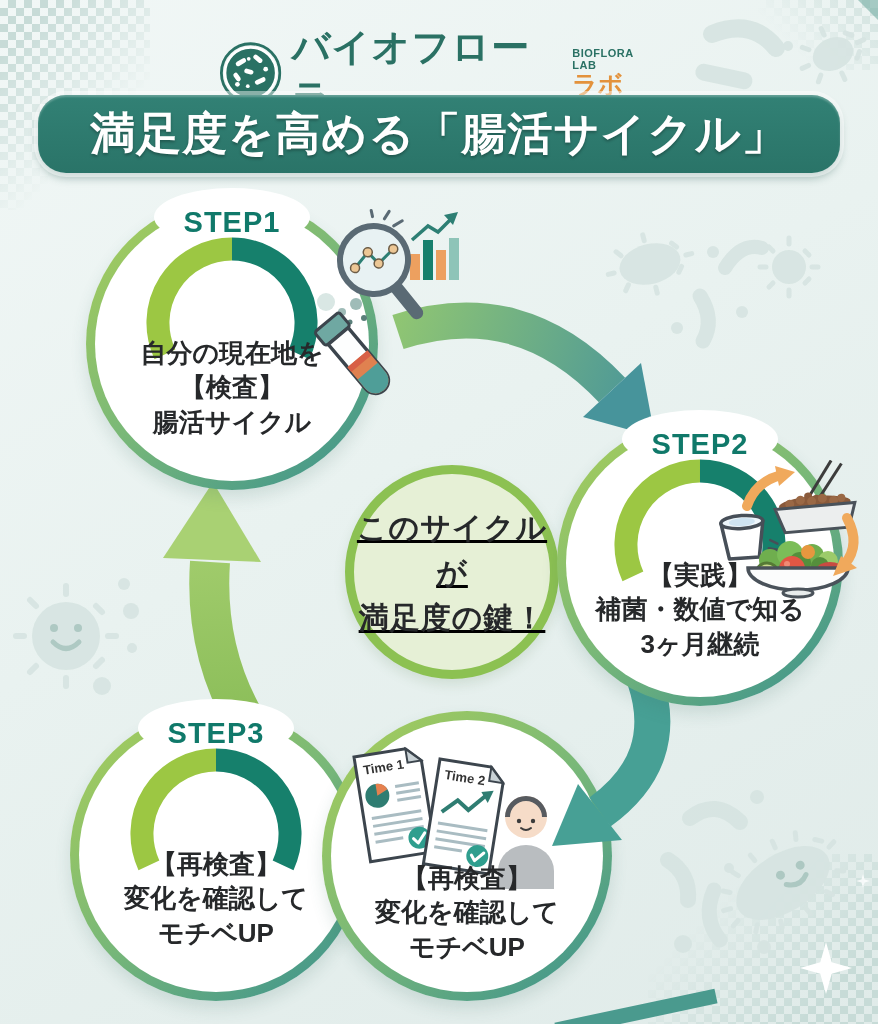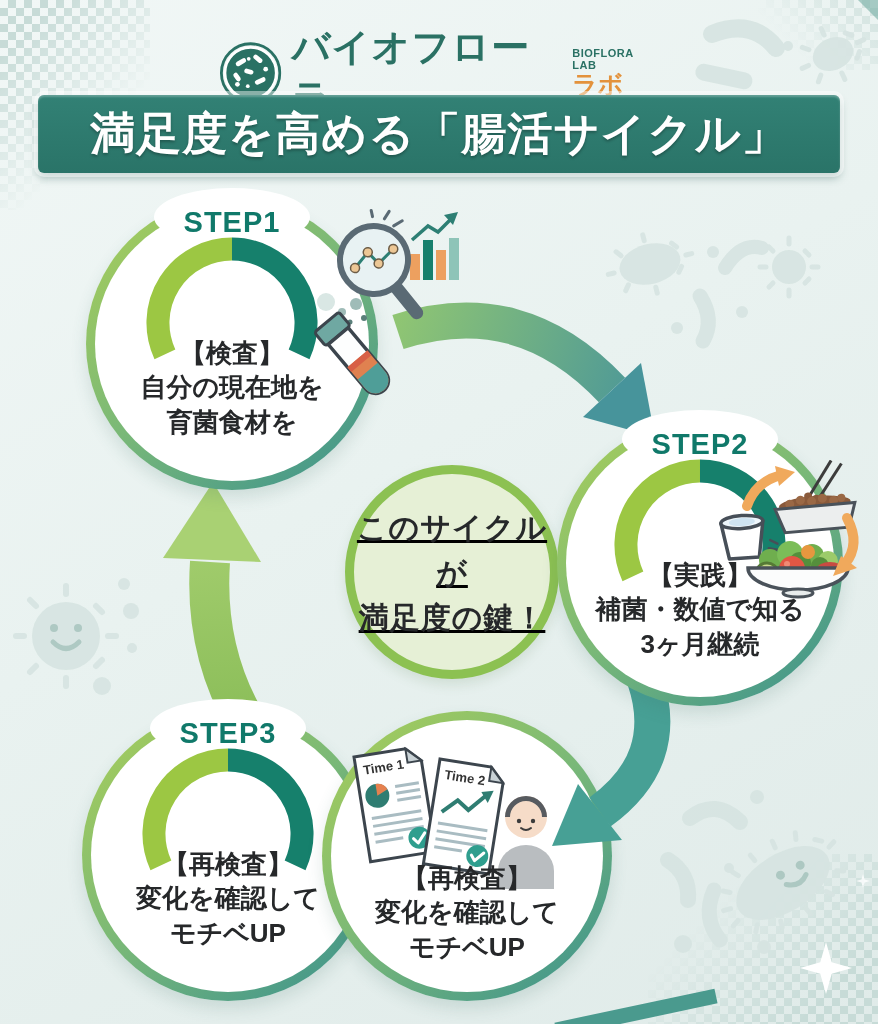--- a/index.html
+++ b/index.html
@@ -22,41 +22,41 @@
     clip-path:polygon(50% 0,61% 39%,100% 50%,61% 61%,50% 100%,39% 61%,0 50%,39% 39%);}
   
   .logo{position:absolute;top:22px;left:50%;transform:translateX(-50%);
     display:flex;align-items:center;gap:10px;z-index:8;}
   .brand-name{font-size:38px;font-weight:800;color:#2a7164;letter-spacing:1px;}
   .brand-sub{display:flex;flex-direction:column;line-height:1.05;}
   .brand-sub-en{font-size:11px;font-weight:700;color:#2a7164;letter-spacing:.5px;}
   .brand-sub-ja{font-size:25px;font-weight:800;color:#e3923c;}
   
   .title-banner{position:absolute;left:38px;top:95px;width:802px;height:78px;
-    background:linear-gradient(#328175,#2a7468);border-radius:6px;z-index:8;
+    background:linear-gradient(#328175,#2a7468);border-radius:28px;z-index:8;
     display:flex;align-items:center;justify-content:center;
     box-shadow:0 0 0 4px rgba(255,255,255,.45),0 5px 8px rgba(30,80,72,.35),inset 0 2px 2px rgba(255,255,255,.25);}
   .title-text{color:#fff;font-size:45px;font-weight:800;letter-spacing:1px;
     text-shadow:0 2px 3px rgba(0,0,0,.28);white-space:nowrap;}
   
   .step-circle{position:absolute;border-radius:50%;
     background:linear-gradient(140deg,#a6cd5b 5%,#79b878 50%,#3f948d 95%);
     box-shadow:0 8px 16px rgba(60,110,100,.16);}
   .step-circle .inner{position:absolute;inset:9px;border-radius:50%;background:#fff;}
   .step-tab{position:absolute;top:-10px;left:50%;transform:translateX(-50%);
     width:156px;height:58px;background:#fff;border-radius:50%;}
   .step-label{position:absolute;top:8px;left:0;right:0;text-align:center;
     font-size:29px;font-weight:800;color:#10796a;letter-spacing:1px;}
   .gauge{position:absolute;left:50%;top:34px;transform:translateX(-50%);}
   .step-text{position:absolute;left:0;right:0;top:138px;text-align:center;
     font-size:26px;font-weight:700;line-height:1.32;color:#26282a;}
   .result-text{top:150px;}
   #step1{left:86px;top:198px;width:292px;height:292px;z-index:6;}
   #step2{left:557px;top:420px;width:286px;height:286px;z-index:6;}
-  #step3{left:82px;top:709px;width:292px;height:292px;z-index:3;}
+  #step3{left:70px;top:709px;width:292px;height:292px;z-index:3;}
   #result{left:322px;top:711px;width:290px;height:290px;z-index:4;}
   .center-circle{position:absolute;left:345px;top:465px;width:214px;height:214px;
     box-sizing:border-box;border-radius:50%;background:#e6f0d6;border:9px solid #8cc152;
     z-index:2;display:flex;align-items:center;justify-content:center;text-align:center;
     box-shadow:0 6px 12px rgba(90,130,80,.15);text-decoration:underline;}
   .center-text{font-size:30px;font-weight:800;color:#26282a;line-height:1.5;letter-spacing:1px;}
   .layer{position:absolute;left:0;top:0;z-index:1;}
   .arrow-over{z-index:5;}
   .icons{position:absolute;z-index:7;}
 </style>
@@ -191,23 +191,23 @@
 
   <div class="step-circle" id="step1">
     <div class="inner"></div>
     <div class="step-tab"></div>
     <div class="step-label">STEP1</div>
     <svg class="gauge" width="190" height="136" viewBox="-95 -91 190 136">
       <path d="M-67.1,31.3 A74,74 0 0 1 0,-74" fill="none" stroke="#9cc743" stroke-width="23"></path>
       <path d="M0,-74 A74,74 0 0 1 67.1,31.3" fill="none" stroke="#16806c" stroke-width="23"></path>
     </svg>
     <div class="step-text">
+      <div>自分の現在地を</div>
       <div>【検査】</div>
-      <div>自分の現在地を</div>
-      <div>育菌食材を</div>
+      <div>腸活サイクル</div>
     </div>
   </div>
 
   <svg class="icons" style="left:312px;top:200px;" width="165" height="215" viewBox="0 0 165 215">
     <g>
       <path d="M100,40 L116,26 L126,32 L140,18" fill="none" stroke="#2d7f74" stroke-width="3.5"></path>
       <polygon points="146,12 132,15 141,25" fill="#2d7f74"></polygon>
       <rect x="98" y="54" width="10" height="26" fill="#eda05f"></rect>
       <rect x="111" y="40" width="10" height="40" fill="#17806d"></rect>
       <rect x="124" y="50" width="10" height="30" fill="#eda05f"></rect>

